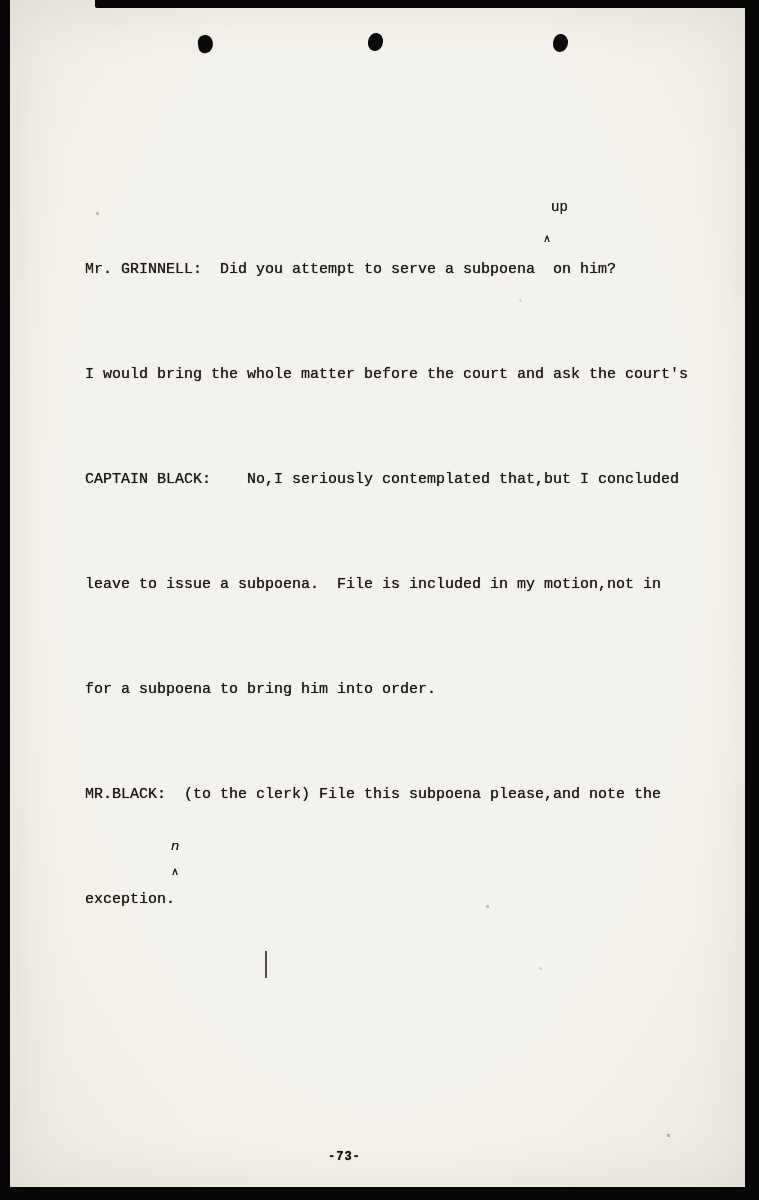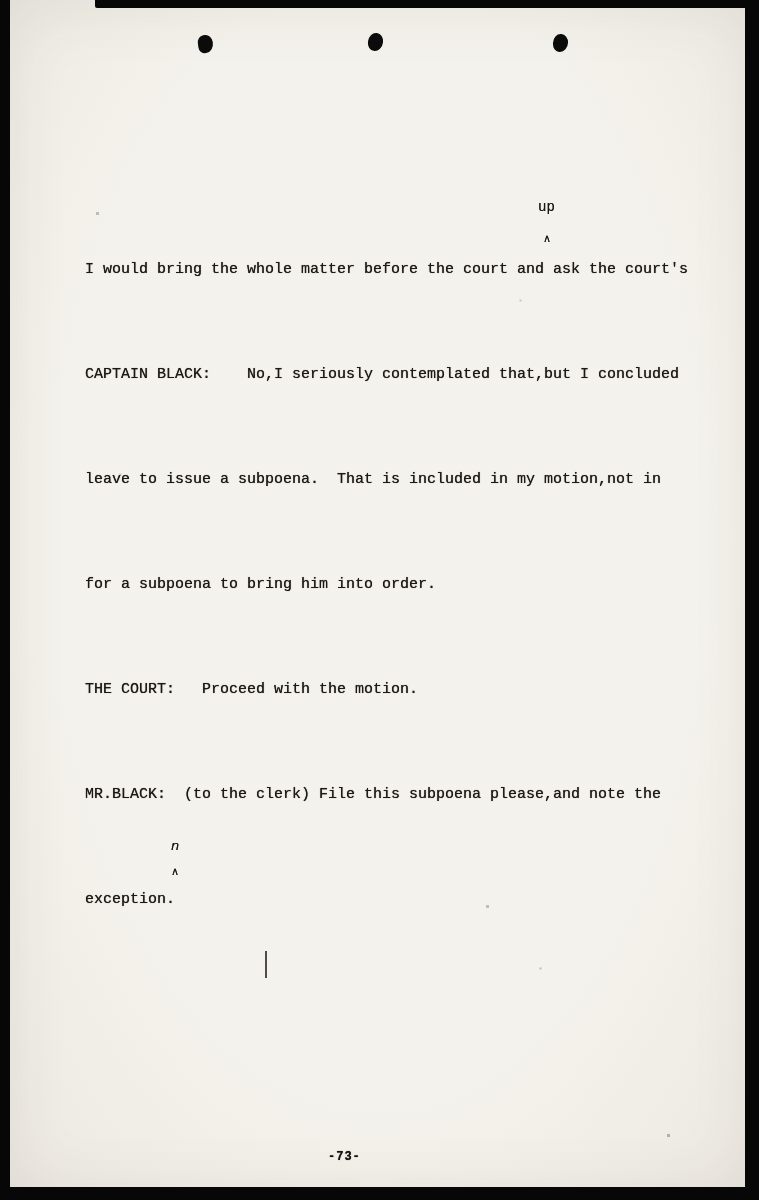--- a/index.html
+++ b/index.html
@@ -66,25 +66,25 @@
   <div class="edge edge-right"></div>
   <div class="edge edge-bottom"></div>
 
   <div class="dot dot-1"></div>
   <div class="dot dot-2"></div>
   <div class="dot dot-3"></div>
 
   <div class="speckles"></div>
 
   <div class="text-block">
+    <div class="line">Mr. GRINNELL:  Did you attempt to serve a subpoena  on him?</div>
     <div class="line">I would bring the whole matter before the court and ask the court's</div>
     <div class="line">CAPTAIN BLACK:    No,I seriously contemplated that,but I concluded</div>
-    <div class="line">leave to issue a subpoena.  That is included in my motion,not in</div>
+    <div class="line">leave to issue a subpoena.  File is included in my motion,not in</div>
     <div class="line">for a subpoena to bring him into order.</div>
-    <div class="line">THE COURT:   Proceed with the motion.</div>
     <div class="line">MR.BLACK:  (to the clerk) File this subpoena please,and note the</div>
     <div class="line">exception.</div>
     
     
     
     
     
     
     
     
@@ -93,21 +93,21 @@
     
     
     
     
     
     
     
     
   </div>
 
-  <span class="overlay ins-typed" style="left:538px;top:200px;">up</span>
+  <span class="overlay ins-typed" style="left:551px;top:200px;">up</span>
   <span class="overlay caret" style="left:543px;top:233px;">∧</span>
 
   <span class="overlay ins-hand" style="left:171px;top:839px;">n</span>
   <span class="overlay caret" style="left:171px;top:866px;">∧</span>
 
   <div class="stray-mark" style="left:265px;top:951px;"></div>
 
   <div class="footer-num">-73-</div>
 
 </div>

